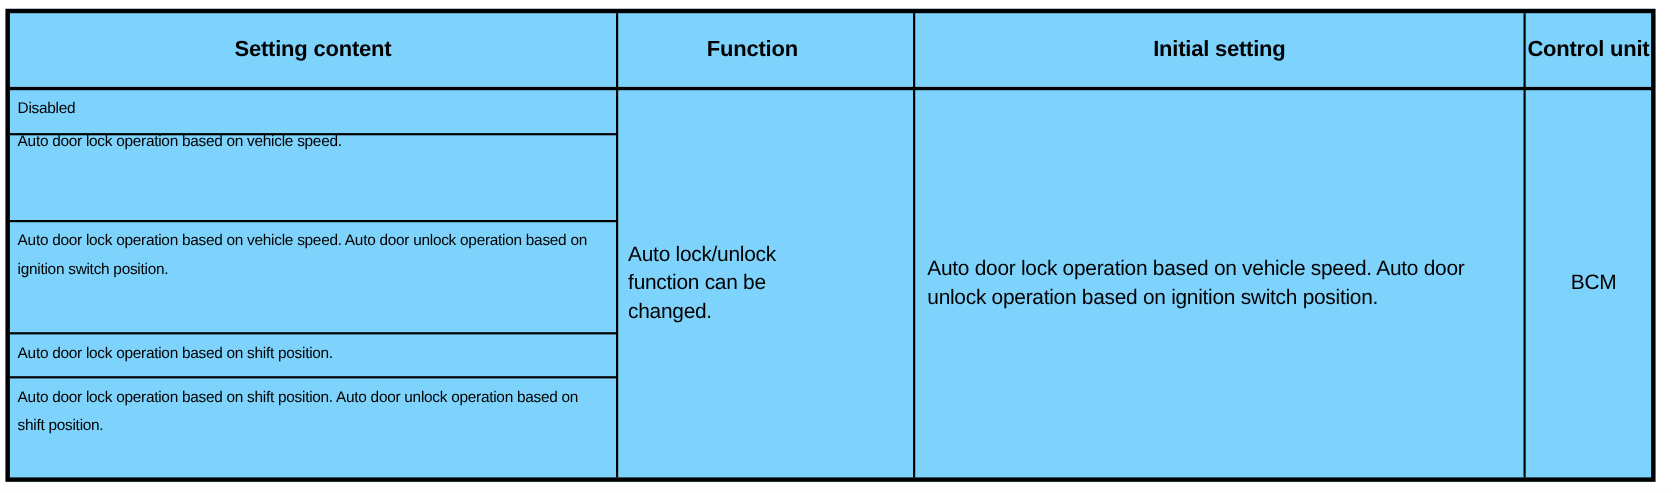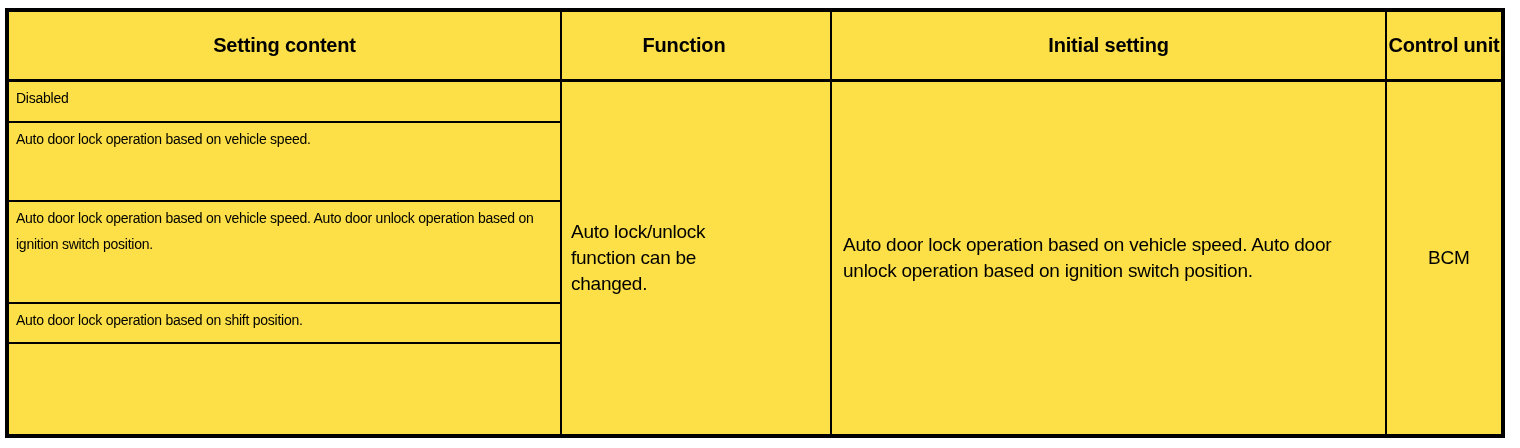--- a/index.html
+++ b/index.html
@@ -24,21 +24,21 @@
 
   
   .spec-table {
     position: absolute;
     left: 5px;
     top: 8px;
     width: 1500px;          
     height: 430px;          
     box-sizing: border-box;
     border: 4px solid #000000;
-    background: #fde047;
+    background: #7dd3fc;
   }
 
   .table-inner {
     position: relative;
     width: 100%;
     height: 100%;
   }
 
   
   
@@ -182,29 +182,30 @@
         <div class="hcell col-initial">Initial setting</div>
       </div>
       <div class="header-rule"></div>
 
       <div class="body-band">
 
         <div class="setting-col">
           <div class="setting-row" style="top:0px;height:39px;">Disabled</div>
           <div class="hrule" style="top:39px;"></div>
 
-          <div class="setting-row" style="top:41px;height:57px;">Auto door lock operation based on vehicle speed.</div>
+          <div class="setting-row" style="top:30px;height:57px;">Auto door lock operation based on vehicle speed.</div>
           <div class="hrule" style="top:118px;"></div>
 
           <div class="setting-row" style="top:120px;height:100px;">Auto door lock operation based on vehicle speed. Auto door unlock operation based on ignition switch position.</div>
           <div class="hrule" style="top:220px;"></div>
 
           <div class="setting-row" style="top:222px;height:38px;">Auto door lock operation based on shift position.</div>
           <div class="hrule" style="top:260px;"></div>
 
+          <div class="setting-row" style="top:262px;height:96px;">Auto door lock operation based on shift position. Auto door unlock operation based on shift position.</div>
         </div>
 
         <div class="bcell function-cell">
           <span>Auto lock/unlock function can be changed.</span>
         </div>
 
         <div class="bcell initial-cell">
           <span>Auto door lock operation based on vehicle speed. Auto door unlock operation based on ignition switch position.</span>
         </div>
 

